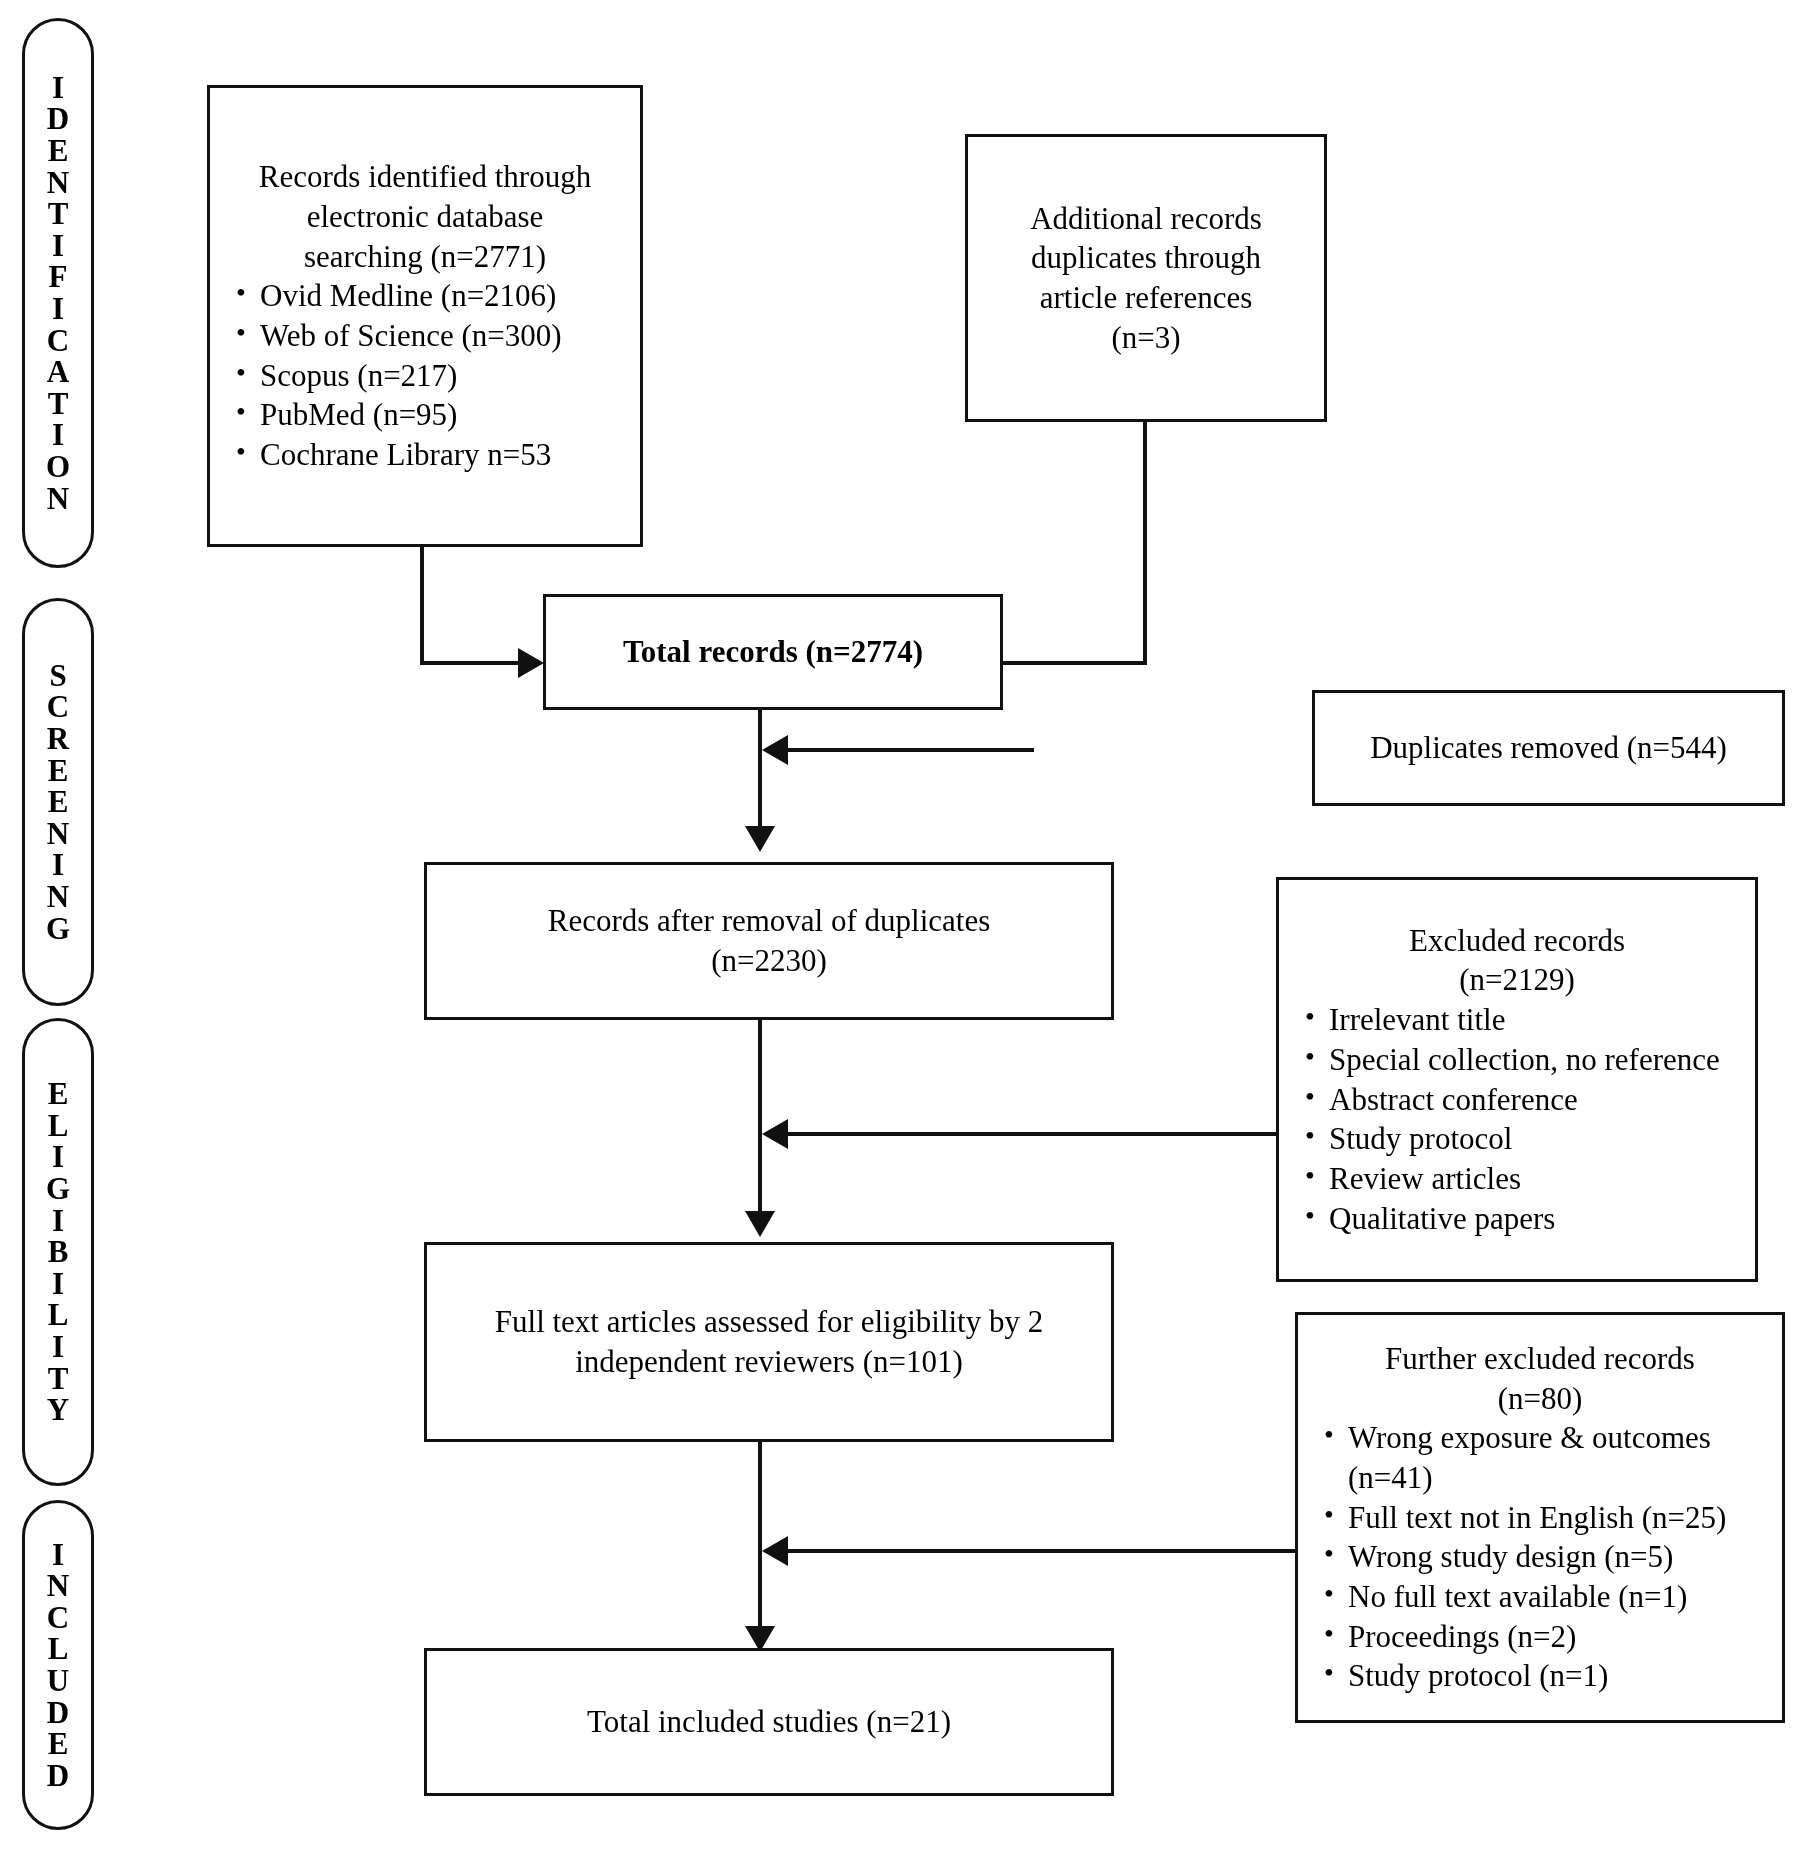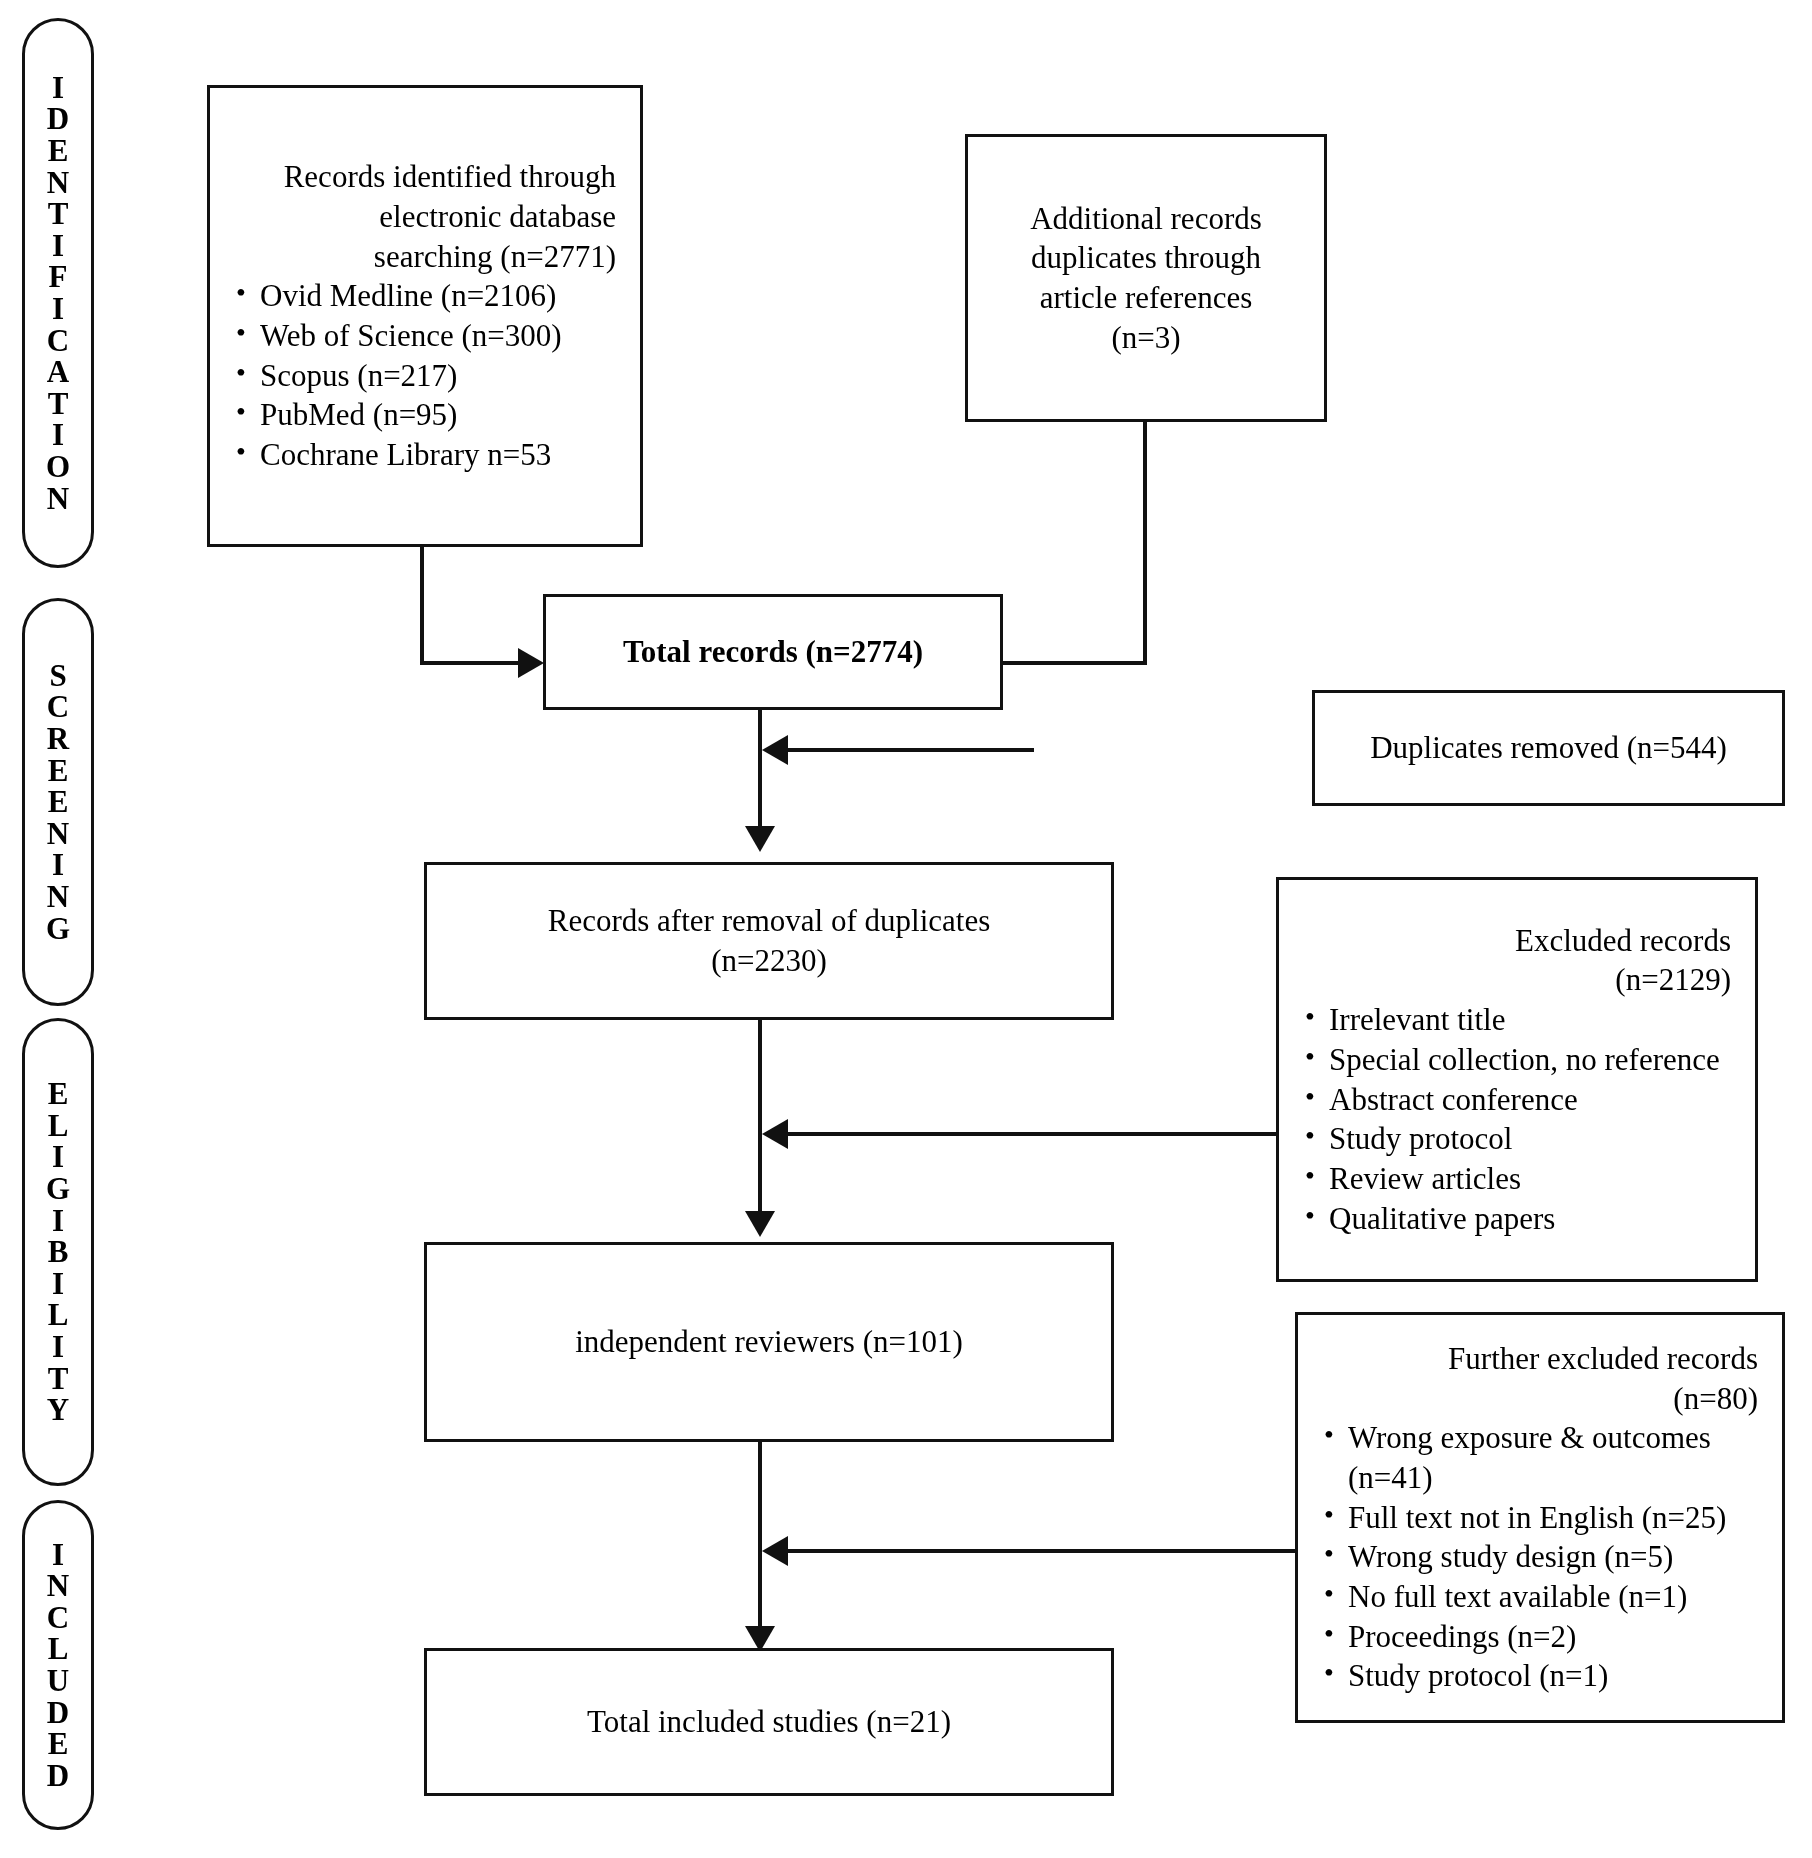--- a/index.html
+++ b/index.html
@@ -52,22 +52,22 @@
     flex-direction: column;
     justify-content: center;
     font-size: 31px;
     line-height: 1.28;
   }
   .box-center {
     text-align: center;
     padding: 0 14px;
   }
   .box-title {
-    text-align: right;
-    padding: 0 24px;
+    text-align: center;
+    padding: 0 4px;
   }
   .bullets {
     list-style: none;
     margin: 0;
     padding: 0 8px 0 22px;
   }
   .bullets li {
     position: relative;
     padding-left: 28px;
     text-align: left;
@@ -253,20 +253,21 @@
       <li>Irrelevant title</li>
       <li>Special collection, no reference</li>
       <li>Abstract conference</li>
       <li>Study protocol</li>
       <li>Review articles</li>
       <li>Qualitative papers</li>
     </ul>
   </div>
 
   <div class="flow-box box-center" style="left:424px; top:1242px; width:690px; height:200px;">
+    <div>Full text articles assessed for eligibility by 2</div>
     <div>independent reviewers (n=101)</div>
   </div>
 
   <div class="flow-box" style="left:1295px; top:1312px; width:490px; height:411px;">
     <div class="box-title">
       <div>Further excluded records</div>
       <div>(n=80)</div>
     </div>
     <ul class="bullets">
       <li>Wrong exposure &amp; outcomes (n=41)</li>

